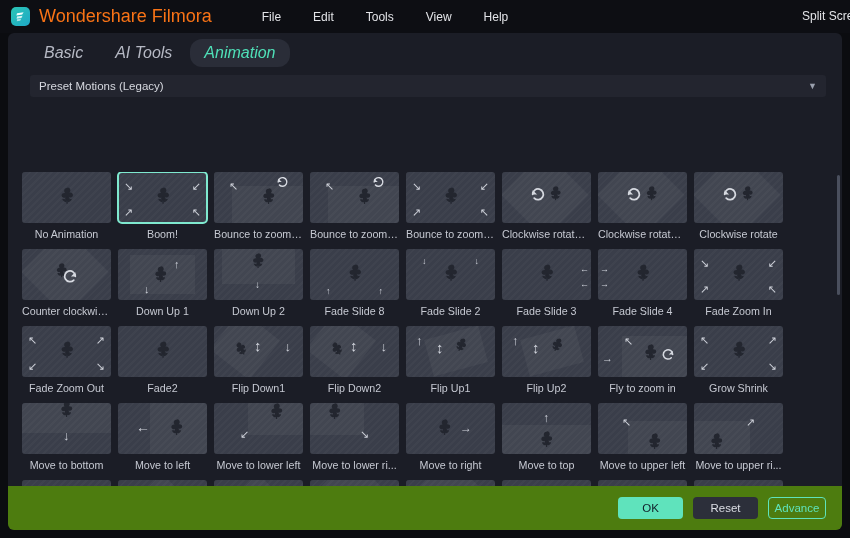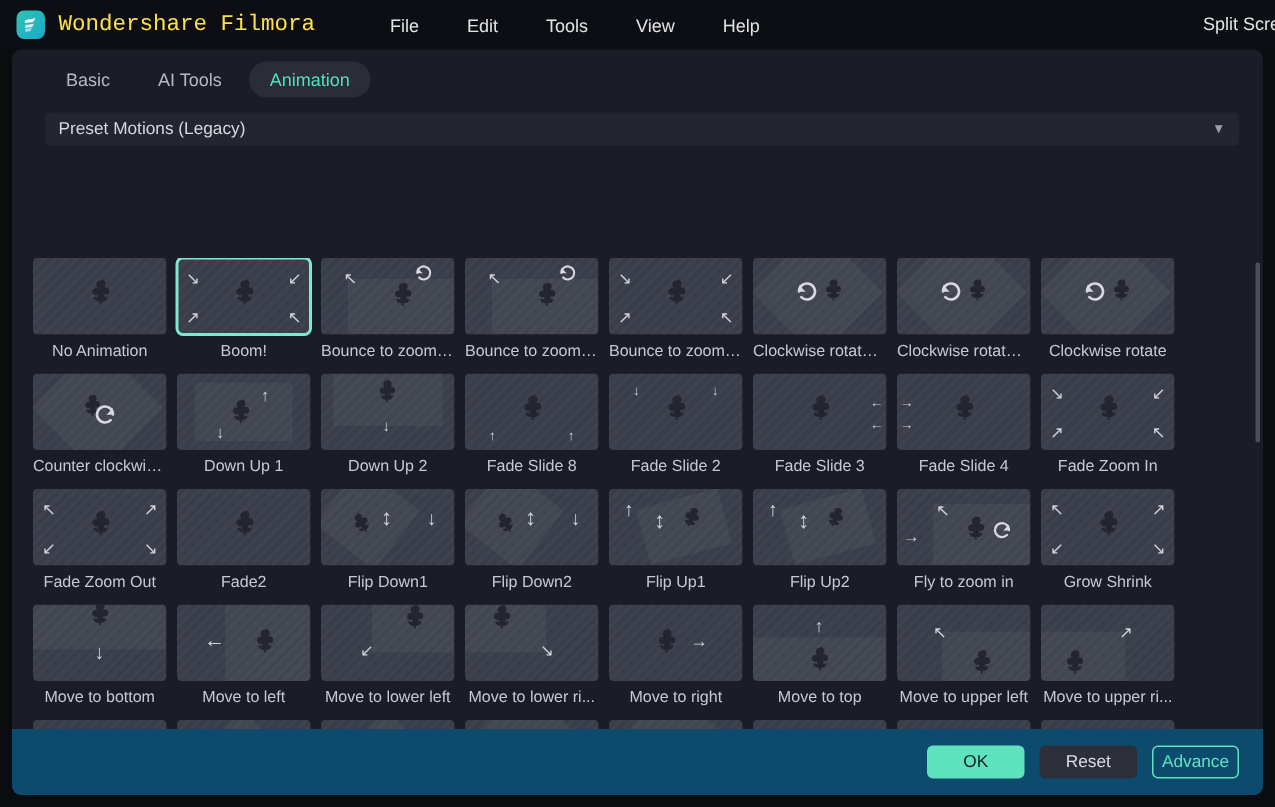--- a/index.html
+++ b/index.html
@@ -19,23 +19,22 @@
     padding-left: 11px;
   }
   .app-logo {
     width: 19px; height: 19px; border-radius: 5px;
     background: linear-gradient(135deg, #2bc5b4 0%, #1ea8c8 100%);
     display: flex; align-items: center; justify-content: center;
     flex: 0 0 auto;
   }
   .app-logo svg { display: block; }
   .app-title {
-    color: #fde047; font-size: 15px; margin-left: 9px;
+    color: #f97316; font-size: 18px; margin-left: 9px;
     white-space: nowrap;
-    font-family: Liberation Mono, monospace;
   }
   .menu {
     display: flex; align-items: flex-start; margin-left: 34px; gap: 0px;
   }
   .menu-item {
     color: #e3e4e8; font-size: 12px;
     padding: 4px 16px; white-space: nowrap; cursor: default;
   }
   .split-screen {
     position: absolute; right: 0px; top: 9px;
@@ -68,23 +67,24 @@
     color: #4fe0b8; background: #1b1d26;
     border-radius: 6px 6px 0 0;
   }
 
   
   .subtabrow {
     display: flex; align-items: center; gap: 4px;
     padding: 9px 0 9px 22px; height: 40px;
   }
   .subtab {
-    font-size: 12px; color: #b6b9c4;
+    font-size: 16px; color: #b6b9c4;
     padding: 5px 14px; border-radius: 12px; cursor: default;
     white-space: nowrap;
+    font-style: italic;
   }
   .subtab.active { color: #4fe0b8; background: #2a2d38; }
 
   
   .dropdown {
     margin: 2px 16px 0 22px;
     height: 22px;
     background: #23252f;
     border-radius: 3px;
     display: flex; align-items: center;
@@ -134,21 +134,21 @@
     font-size: 10.7px; color: #c6c9d2;
     text-align: center; width: 89px;
     margin-top: 5px; margin-bottom: 9px;
     white-space: nowrap; overflow: hidden; text-overflow: ellipsis;
   }
 
   
   .footer {
     position: absolute; bottom: 0; left: 0;
     width: 834px; height: 44px;
-    background: #0c4a6e;
+    background: #4d7c0f;
     display: flex; align-items: center; justify-content: flex-end;
     padding-right: 16px; gap: 10px;
   }
   .btn {
     font-size: 11.5px; border-radius: 4px;
     height: 22px; display: flex; align-items: center; justify-content: center;
     cursor: default; white-space: nowrap;
   }
   .btn-ok { width: 65px; background: #5fe3bc; color: #10202a; }
   .btn-reset { width: 65px; background: #2c2f3a; color: #dcdee5; }

